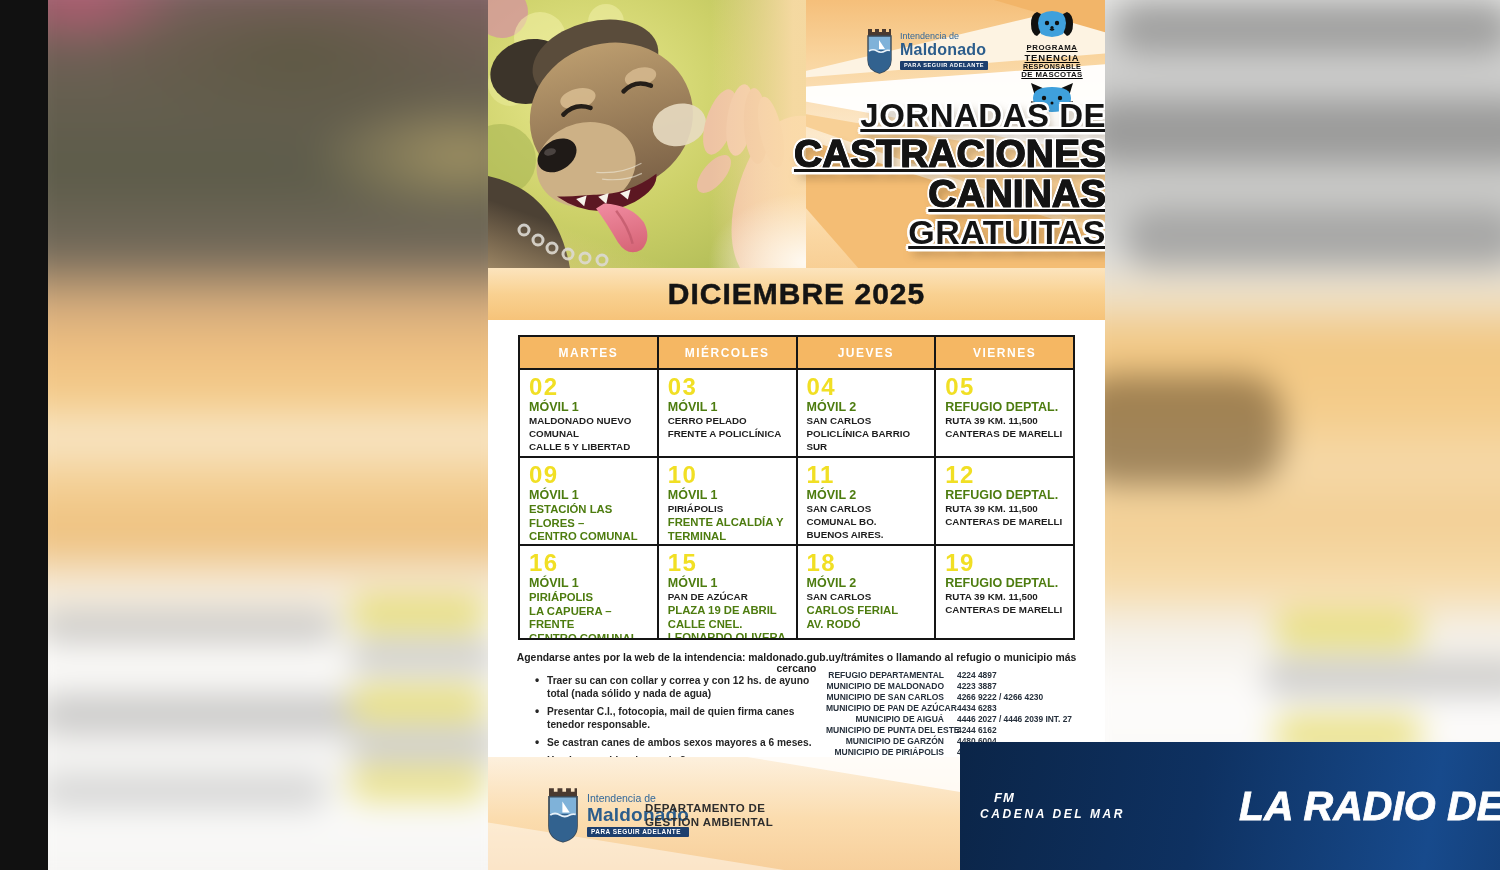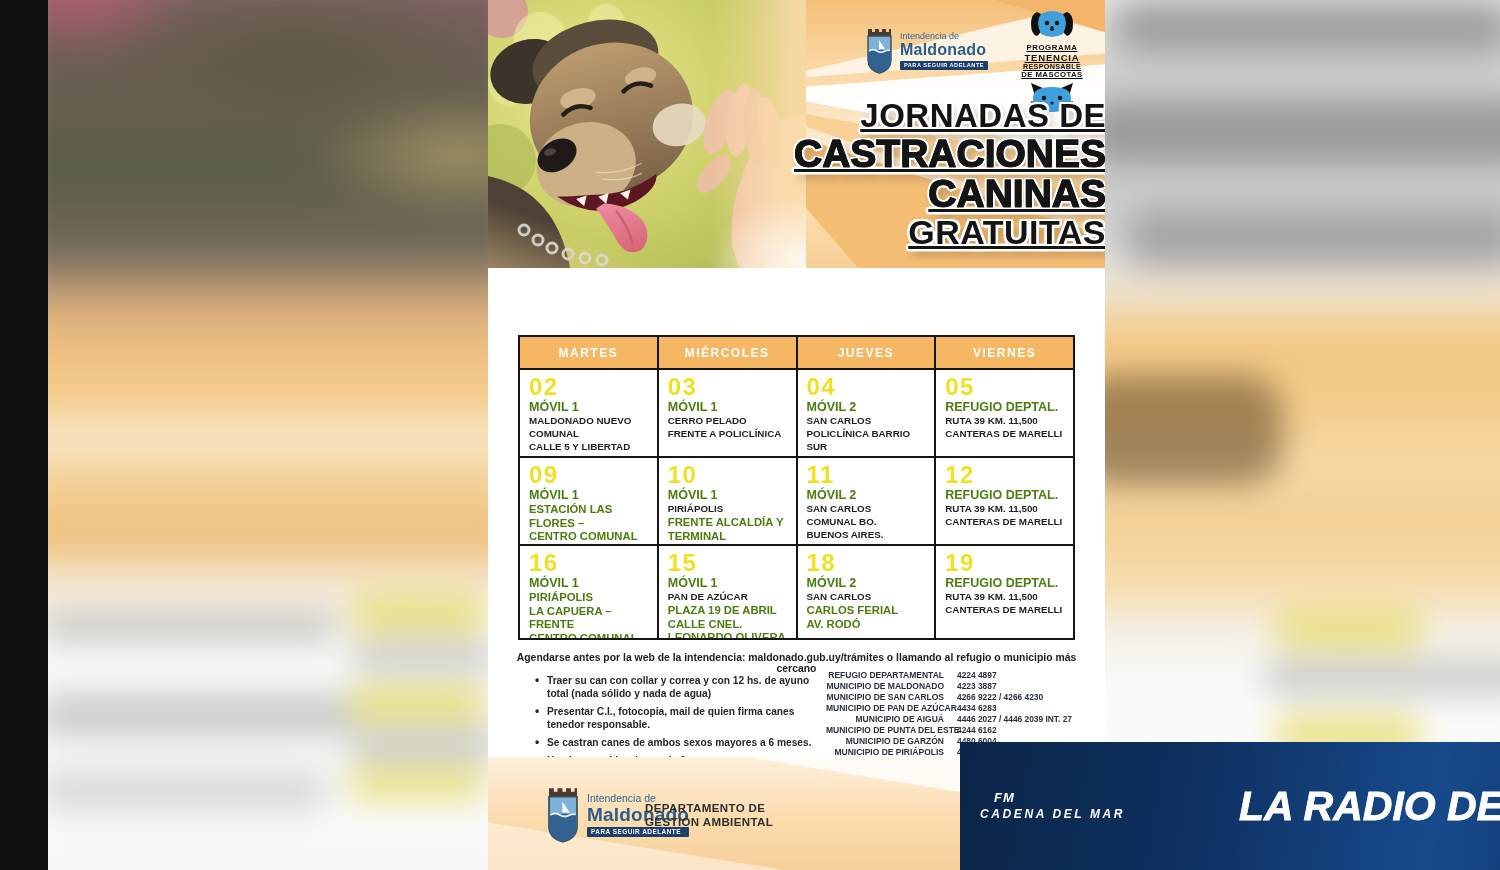--- a/index.html
+++ b/index.html
@@ -273,20 +273,21 @@
       </div>
 
       <div class="title">
         <div class="t-light">JORNADAS DE</div>
         <div class="t-heavy">CASTRACIONES</div>
         <div class="t-heavy">CANINAS</div>
         <div class="t-light" style="font-size:34px">GRATUITAS</div>
       </div>
     </div>
 
+    <div class="month">DICIEMBRE 2025</div>
 
     <div class="cal">
       <div class="hcell">MARTES</div>
       <div class="hcell">MIÉRCOLES</div>
       <div class="hcell">JUEVES</div>
       <div class="hcell">VIERNES</div>
       <div class="cell">
           <div class="day">02</div>
           <div class="cell-lines">
             <div class="cl cl-t">MÓVIL 1</div>

